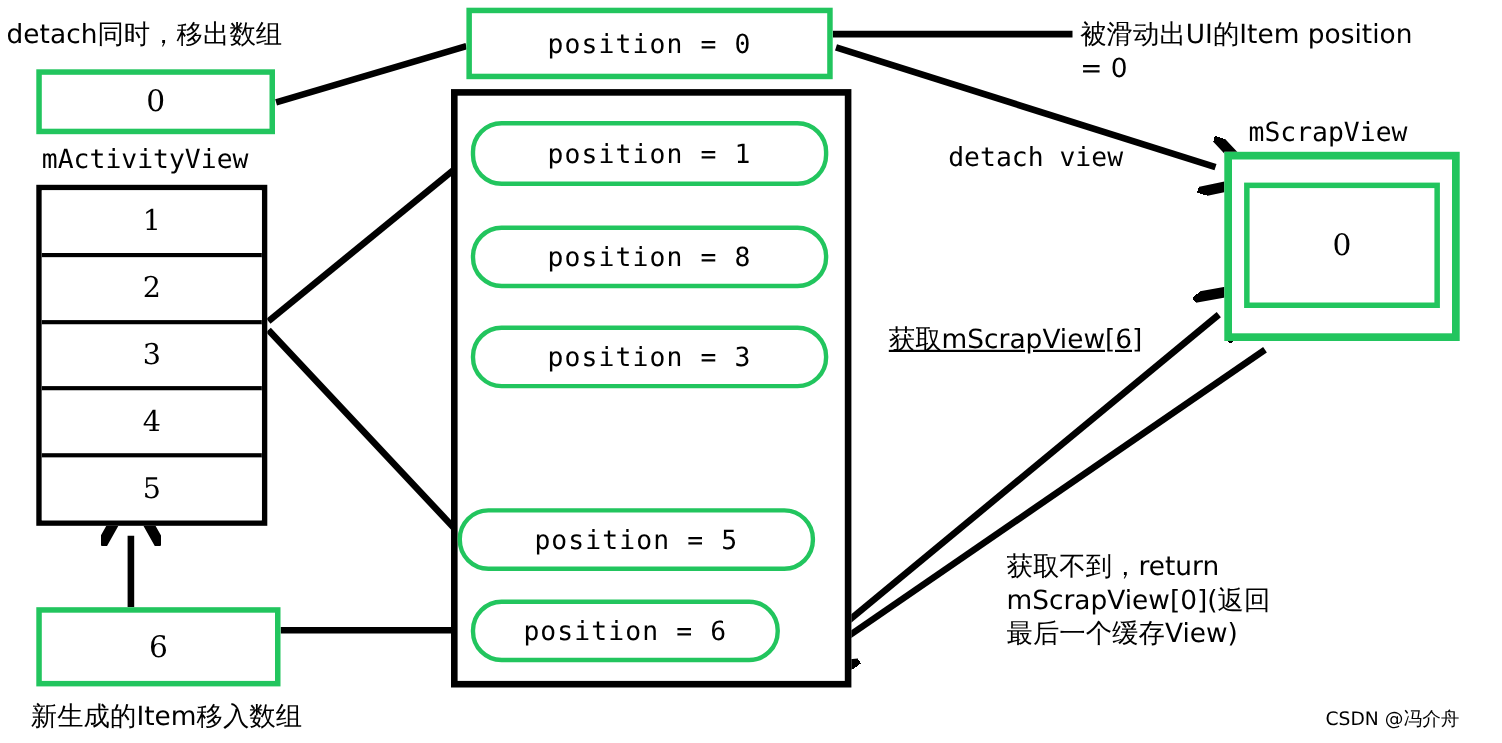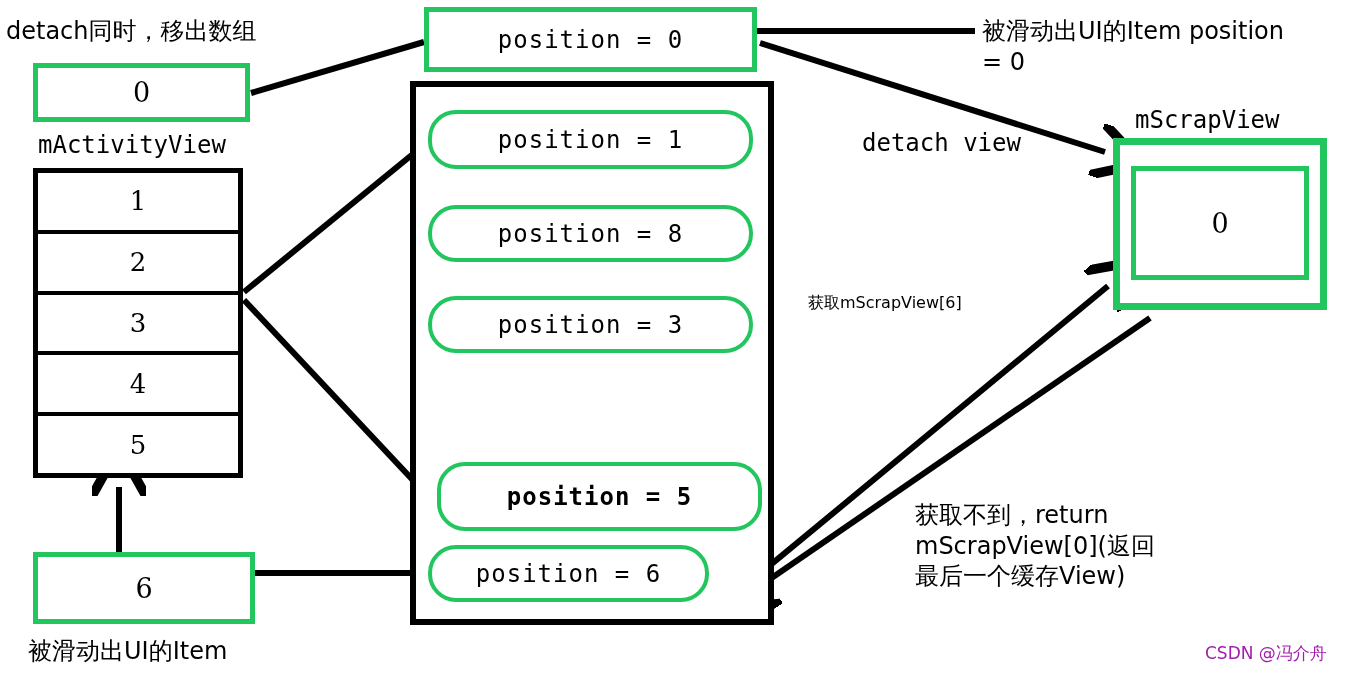--- a/index.html
+++ b/index.html
@@ -88,21 +88,21 @@
   .pos-text {
     font-family: "DejaVu Sans Mono", "Liberation Mono", monospace;
     font-size: 24px;
     letter-spacing: 1px;
   }
   .num-text {
     font-size: 27px;
   }
   .watermark {
     position: absolute;
-    color: #a21caf;
+    color: #000000;
     font-family: "DejaVu Sans", "Liberation Sans", sans-serif;
     font-size: 17px;
     white-space: pre;
   }
 </style>
 </head>
 <body>
 
 <div id="canvas">
 
@@ -155,58 +155,58 @@
     </div>
     <div class="stack-cell">
       <span>5</span>
     </div>
   </div>
 
   <div class="box num-text" style="left:33px; top:552px; width:222px; height:72px;">
     <span>6</span>
   </div>
 
-  <div class="label label-cn" style="left:28px; top:636px; font-size:24px;">被滑动出UI的Item</div>
+  <div class="label label-cn" style="left:28px; top:636px; font-size:24px;">新生成的Item移入数组</div>
 
   <div class="box pos-text" style="left:424px; top:7px; width:333px; height:65px;">
     <span>position = 0</span>
   </div>
 
   <div class="container-box" style="left:410px; top:81px; width:364px; height:544px;"></div>
 
   <div class="box box-thin pos-text" style="left:428px; top:110px; width:325px; height:59px;">
     <span>position = 1</span>
   </div>
   <div class="box box-thin pos-text" style="left:428px; top:205px; width:325px; height:57px;">
     <span>position = 8</span>
   </div>
   <div class="box box-thin pos-text" style="left:428px; top:296px; width:325px; height:57px;">
     <span>position = 3</span>
   </div>
-  <div class="box box-thin pos-text" style="left:437px; top:462px; width:325px; height:69px;font-weight:bold;">
+  <div class="box box-thin pos-text" style="left:416px; top:462px; width:325px; height:57px;">
     <span>position = 5</span>
   </div>
   <div class="box box-thin pos-text" style="left:428px; top:545px; width:281px; height:57px;">
     <span>position = 6</span>
   </div>
 
   <div class="label label-cn" style="left:982px; top:16px; font-size:24px;">被滑动出UI的Item position
 = 0</div>
 
   <div class="label mono-ish" style="left:1135px; top:105px; font-size:24px;">mScrapView</div>
 
   <div class="label mono-ish" style="left:862px; top:128px; font-size:24px;">detach view</div>
 
   <div class="box" style="left:1113px; top:138px; width:214px; height:172px; border-width:7px;"></div>
 
   <div class="box num-text" style="left:1131px; top:166px; width:178px; height:114px; border-width:5px;">
     <span>0</span>
   </div>
 
-  <div class="label label-cn" style="left:808px; top:293px; font-size:16px;">获取mScrapView[6]</div>
+  <div class="label label-cn" style="left:808px; top:293px; font-size:24px;text-decoration:underline;">获取mScrapView[6]</div>
 
   <div class="label label-cn" style="left:915px; top:500px; font-size:24px;">获取不到，return
 mScrapView[0](返回
 最后一个缓存View)</div>
 
   <div class="watermark" style="left:1205px; top:642px;">CSDN @冯介舟</div>
 
 </div>
 
 </body></html>

